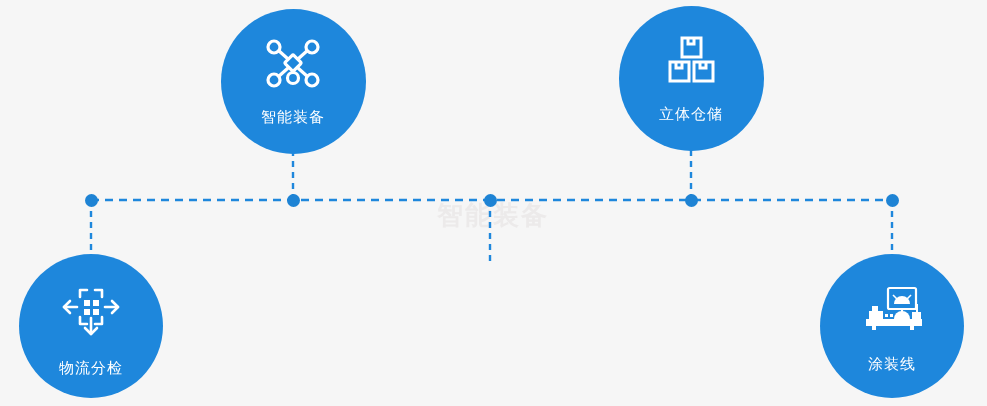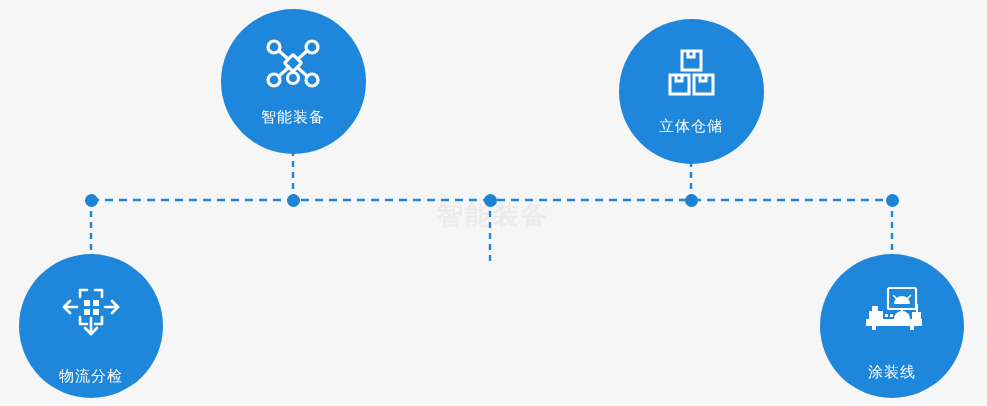--- a/index.html
+++ b/index.html
@@ -79,21 +79,20 @@
     width: 145px;
     height: 145px;
     padding-top: 28px;
   }
   .bubble.top .blabel { margin-top: 16px; }
   
   .bubble.bottom {
     width: 144px;
     height: 144px;
     padding-top: 32px;
-    gap: 8px;
   }
   .bubble.bottom .blabel { margin-top: 18px; }
 </style>
 </head>
 <body>
 
 <div id="stage">
 
   <div class="watermark">智能装备</div>
 
@@ -122,21 +121,21 @@
         <circle cx="47" cy="10" r="6" fill="#1e87dc"></circle>
         <circle cx="9" cy="43" r="6" fill="#1e87dc"></circle>
         <circle cx="47" cy="43" r="6" fill="#1e87dc"></circle>
         <rect x="22" y="20" width="12" height="12" rx="1.5" transform="rotate(45 28 26)" fill="#1e87dc"></rect>
         <circle cx="28" cy="41" r="5.5" fill="#1e87dc"></circle>
       </svg>
     </span>
     <span class="blabel">智能装备</span>
   </div>
 
-  <div class="bubble top" style="left:618.5px; top:19px;font-family:Liberation Serif, serif;">
+  <div class="bubble top" style="left:618.5px; top:6px;">
     <span class="icon">
       <svg width="52" height="52" viewBox="0 0 52 52" xmlns="http://www.w3.org/2000/svg" fill="none" stroke="#ffffff" stroke-width="3">
 
         <rect x="17" y="4" width="19" height="19"></rect>
         <path d="M23 4 v6 h6 v-6"></path>
 
         <rect x="5" y="28" width="19" height="19"></rect>
         <path d="M11 28 v6 h6 v-6"></path>
 
         <rect x="29" y="28" width="19" height="19"></rect>

